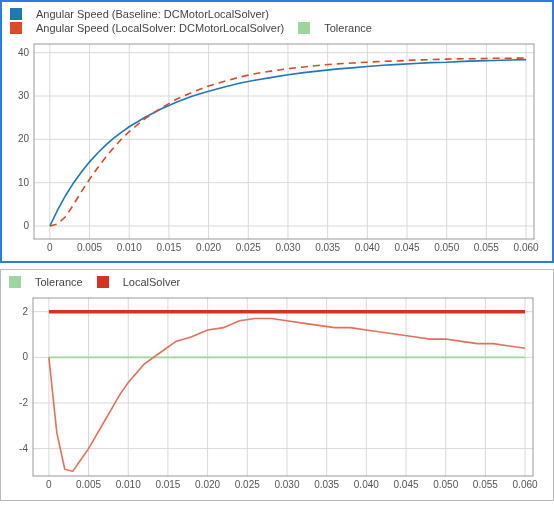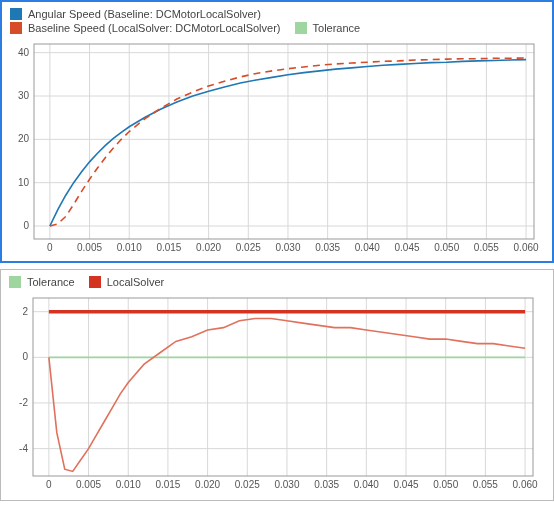--- a/index.html
+++ b/index.html
@@ -24,21 +24,21 @@
   }
   .legend-row {
     display: flex;
     flex-wrap: wrap;
     gap: 14px;
     margin-bottom: 2px;
   }
   .legend-item {
     display: inline-flex;
     align-items: flex-end;
-    gap: 6px;
+    gap: 14px;
     color: #444;
     cursor: pointer;
   }
   .swatch {
     width: 12px;
     height: 12px;
     display: inline-block;
   }
   .plot-wrap {
     position: relative;
@@ -52,21 +52,21 @@
   <div class="legend">
     <div class="legend-row">
       <span class="legend-item">
         <span class="swatch" style="background:#1f77b4"></span>
         <span>Angular Speed (Baseline: DCMotorLocalSolver)</span>
       </span>
     </div>
     <div class="legend-row">
       <span class="legend-item">
         <span class="swatch" style="background:#d64b28"></span>
-        <span>Baseline Speed (LocalSolver: DCMotorLocalSolver)</span>
+        <span>Angular Speed (LocalSolver: DCMotorLocalSolver)</span>
       </span>
       <span class="legend-item">
         <span class="swatch" style="background:#9fd59f"></span>
         <span>Tolerance</span>
       </span>
     </div>
   </div>
   <div class="plot-wrap">
     <svg id="svg-top" width="550" height="225">
         <line x1="47.87301587301587" y1="8" x2="47.87301587301587" y2="203" class="grid" stroke="#d8d8d8"></line>

